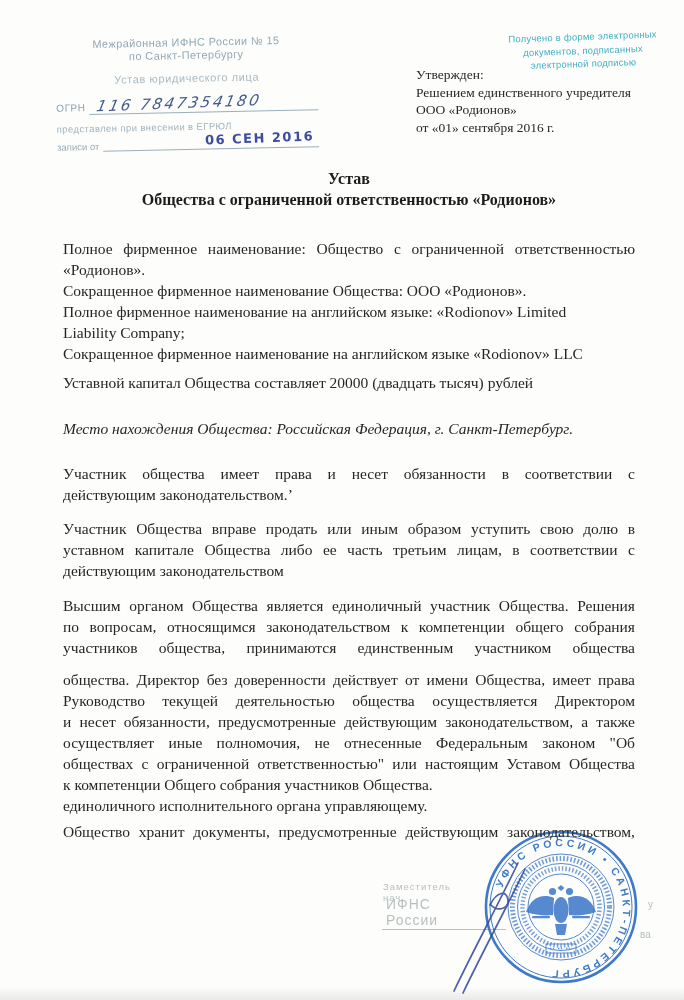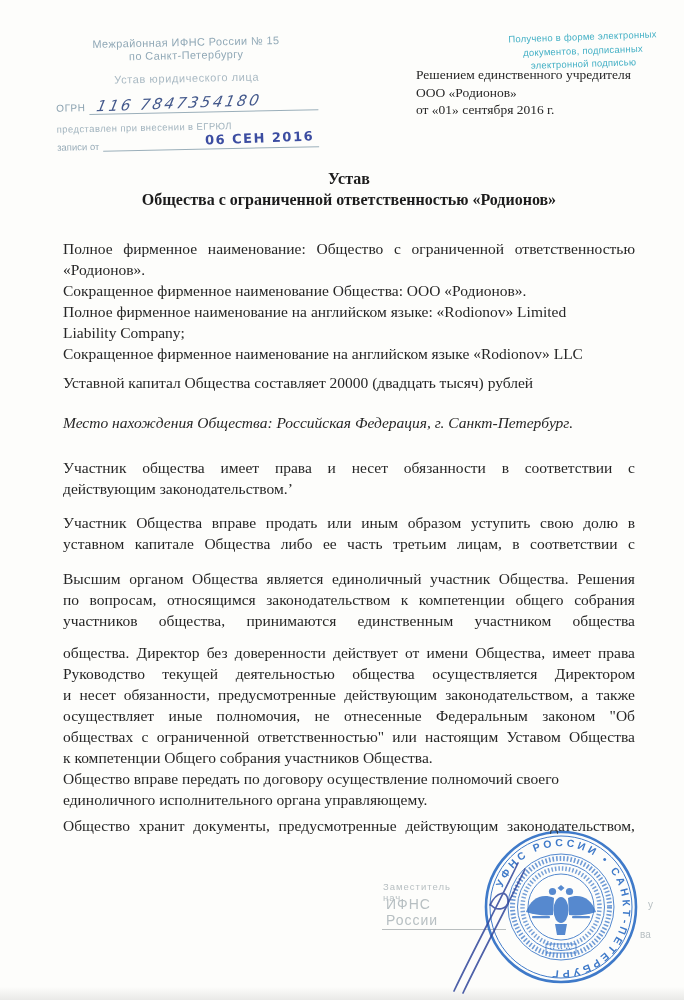--- a/index.html
+++ b/index.html
@@ -58,21 +58,21 @@
     text-align:center;font-weight:bold;font-size:16px;line-height:21px;color:#1c1c1c;
   }
 
   
   .doc-body{
     position:absolute;left:63px;top:238px;width:572px;z-index:2;
     font-size:15.5px;line-height:21px;color:#262626;
   }
   .para{margin:0 0 13px 0;}
   .para.mA{margin-bottom:8px;}
-  .para.mB{margin-bottom:19px;}
+  .para.mB{margin-bottom:25px;}
   .para.mC{margin-bottom:24px;font-style:italic;}
   .para.mE{margin-bottom:14px;}
   .para.mF{margin-bottom:11px;}
   .para.mG{margin-bottom:5px;}
   .ln{min-height:21px;}
   .j{text-align:justify;text-align-last:justify;}
 
   
   .seal-svg{position:absolute;left:482px;top:828px;z-index:1;opacity:.92;}
   .sig-svg{position:absolute;left:430px;top:833px;z-index:3;}
@@ -106,20 +106,21 @@
     <div class="rs-date">06 СЕН 2016</div>
   </div>
 
   <div class="esign">
     <div>Получено в форме электронных</div>
     <div>документов, подписанных</div>
     <div>электронной подписью</div>
   </div>
 
   <div class="approval">
+    <div>Утвержден:</div>
     <div>Решением единственного учредителя</div>
     <div>ООО «Родионов»</div>
     <div>от «01» сентября 2016 г.</div>
   </div>
 
   <div class="title">
     <div>Устав</div>
     <div>Общества с ограниченной ответственностью «Родионов»</div>
   </div>
 
@@ -138,34 +139,34 @@
     <div class="para mC">
       <div class="ln">Место нахождения Общества: Российская Федерация, г. Санкт-Петербург.</div>
     </div>
     <div class="para">
       <div class="ln j">Участник общества имеет права и несет обязанности в соответствии с</div>
       <div class="ln">действующим законодательством.’</div>
     </div>
     <div class="para mE">
       <div class="ln j">Участник Общества вправе продать или иным образом уступить свою долю в</div>
       <div class="ln j">уставном капитале Общества либо ее часть третьим лицам, в соответствии с</div>
+      <div class="ln">действующим законодательством</div>
     </div>
     <div class="para mF">
       <div class="ln j">Высшим органом Общества является единоличный участник Общества. Решения</div>
       <div class="ln j">по вопросам, относящимся законодательством к компетенции общего собрания</div>
       <div class="ln j">участников общества, принимаются единственным участником общества</div>
     </div>
     <div class="para mG">
       <div class="ln j">общества. Директор без доверенности действует от имени Общества, имеет права</div>
       <div class="ln j">Руководство текущей деятельностью общества осуществляется Директором</div>
       <div class="ln j">и несет обязанности, предусмотренные действующим законодательством, а также</div>
       <div class="ln j">осуществляет иные полномочия, не отнесенные Федеральным законом "Об</div>
       <div class="ln j">обществах с ограниченной ответственностью" или настоящим Уставом Общества</div>
       <div class="ln">к компетенции Общего собрания участников Общества.</div>
-      <div class="ln">Общество вправе передать по договору осуществление полномочий своего</div>
       <div class="ln">единоличного исполнительного органа управляющему.</div>
     </div>
     <div class="para">
       <div class="ln j">Общество хранит документы, предусмотренные действующим законодательством,</div>
     </div>
   </div>
 
   <div class="officials">
     <span class="off-l1">Заместитель нач</span>
     <span class="off-l2">ИФНС России</span>

